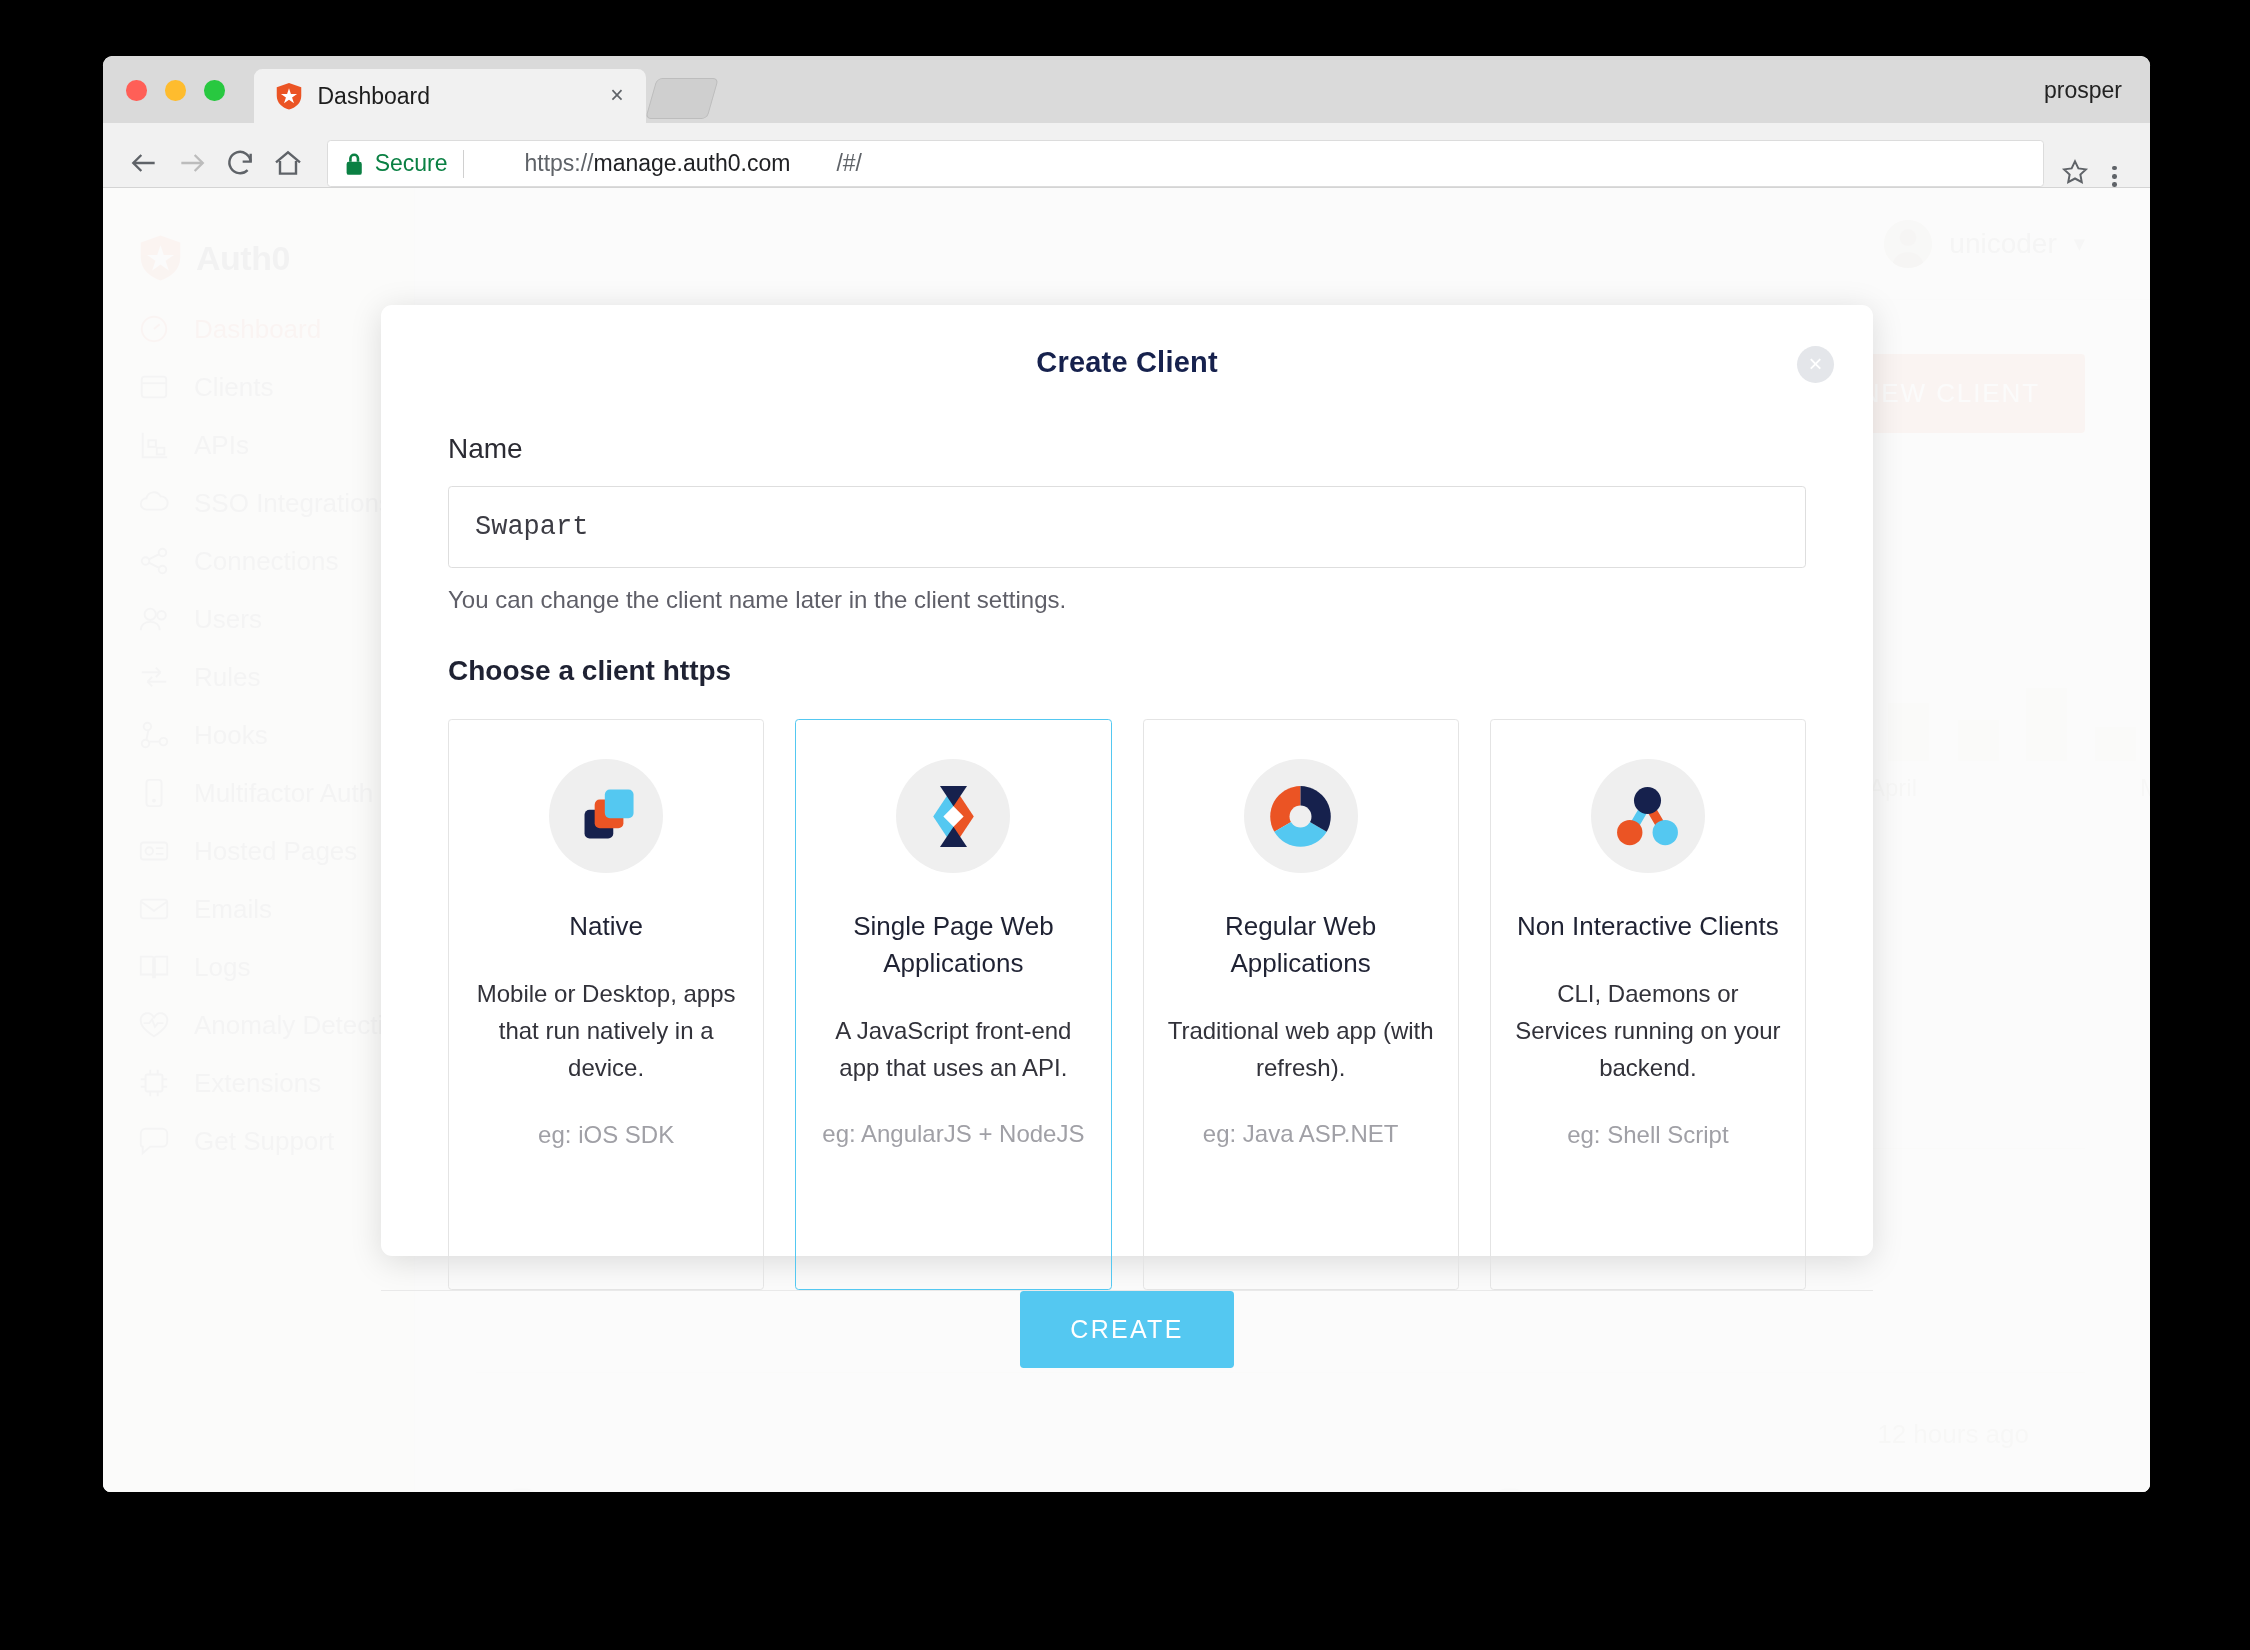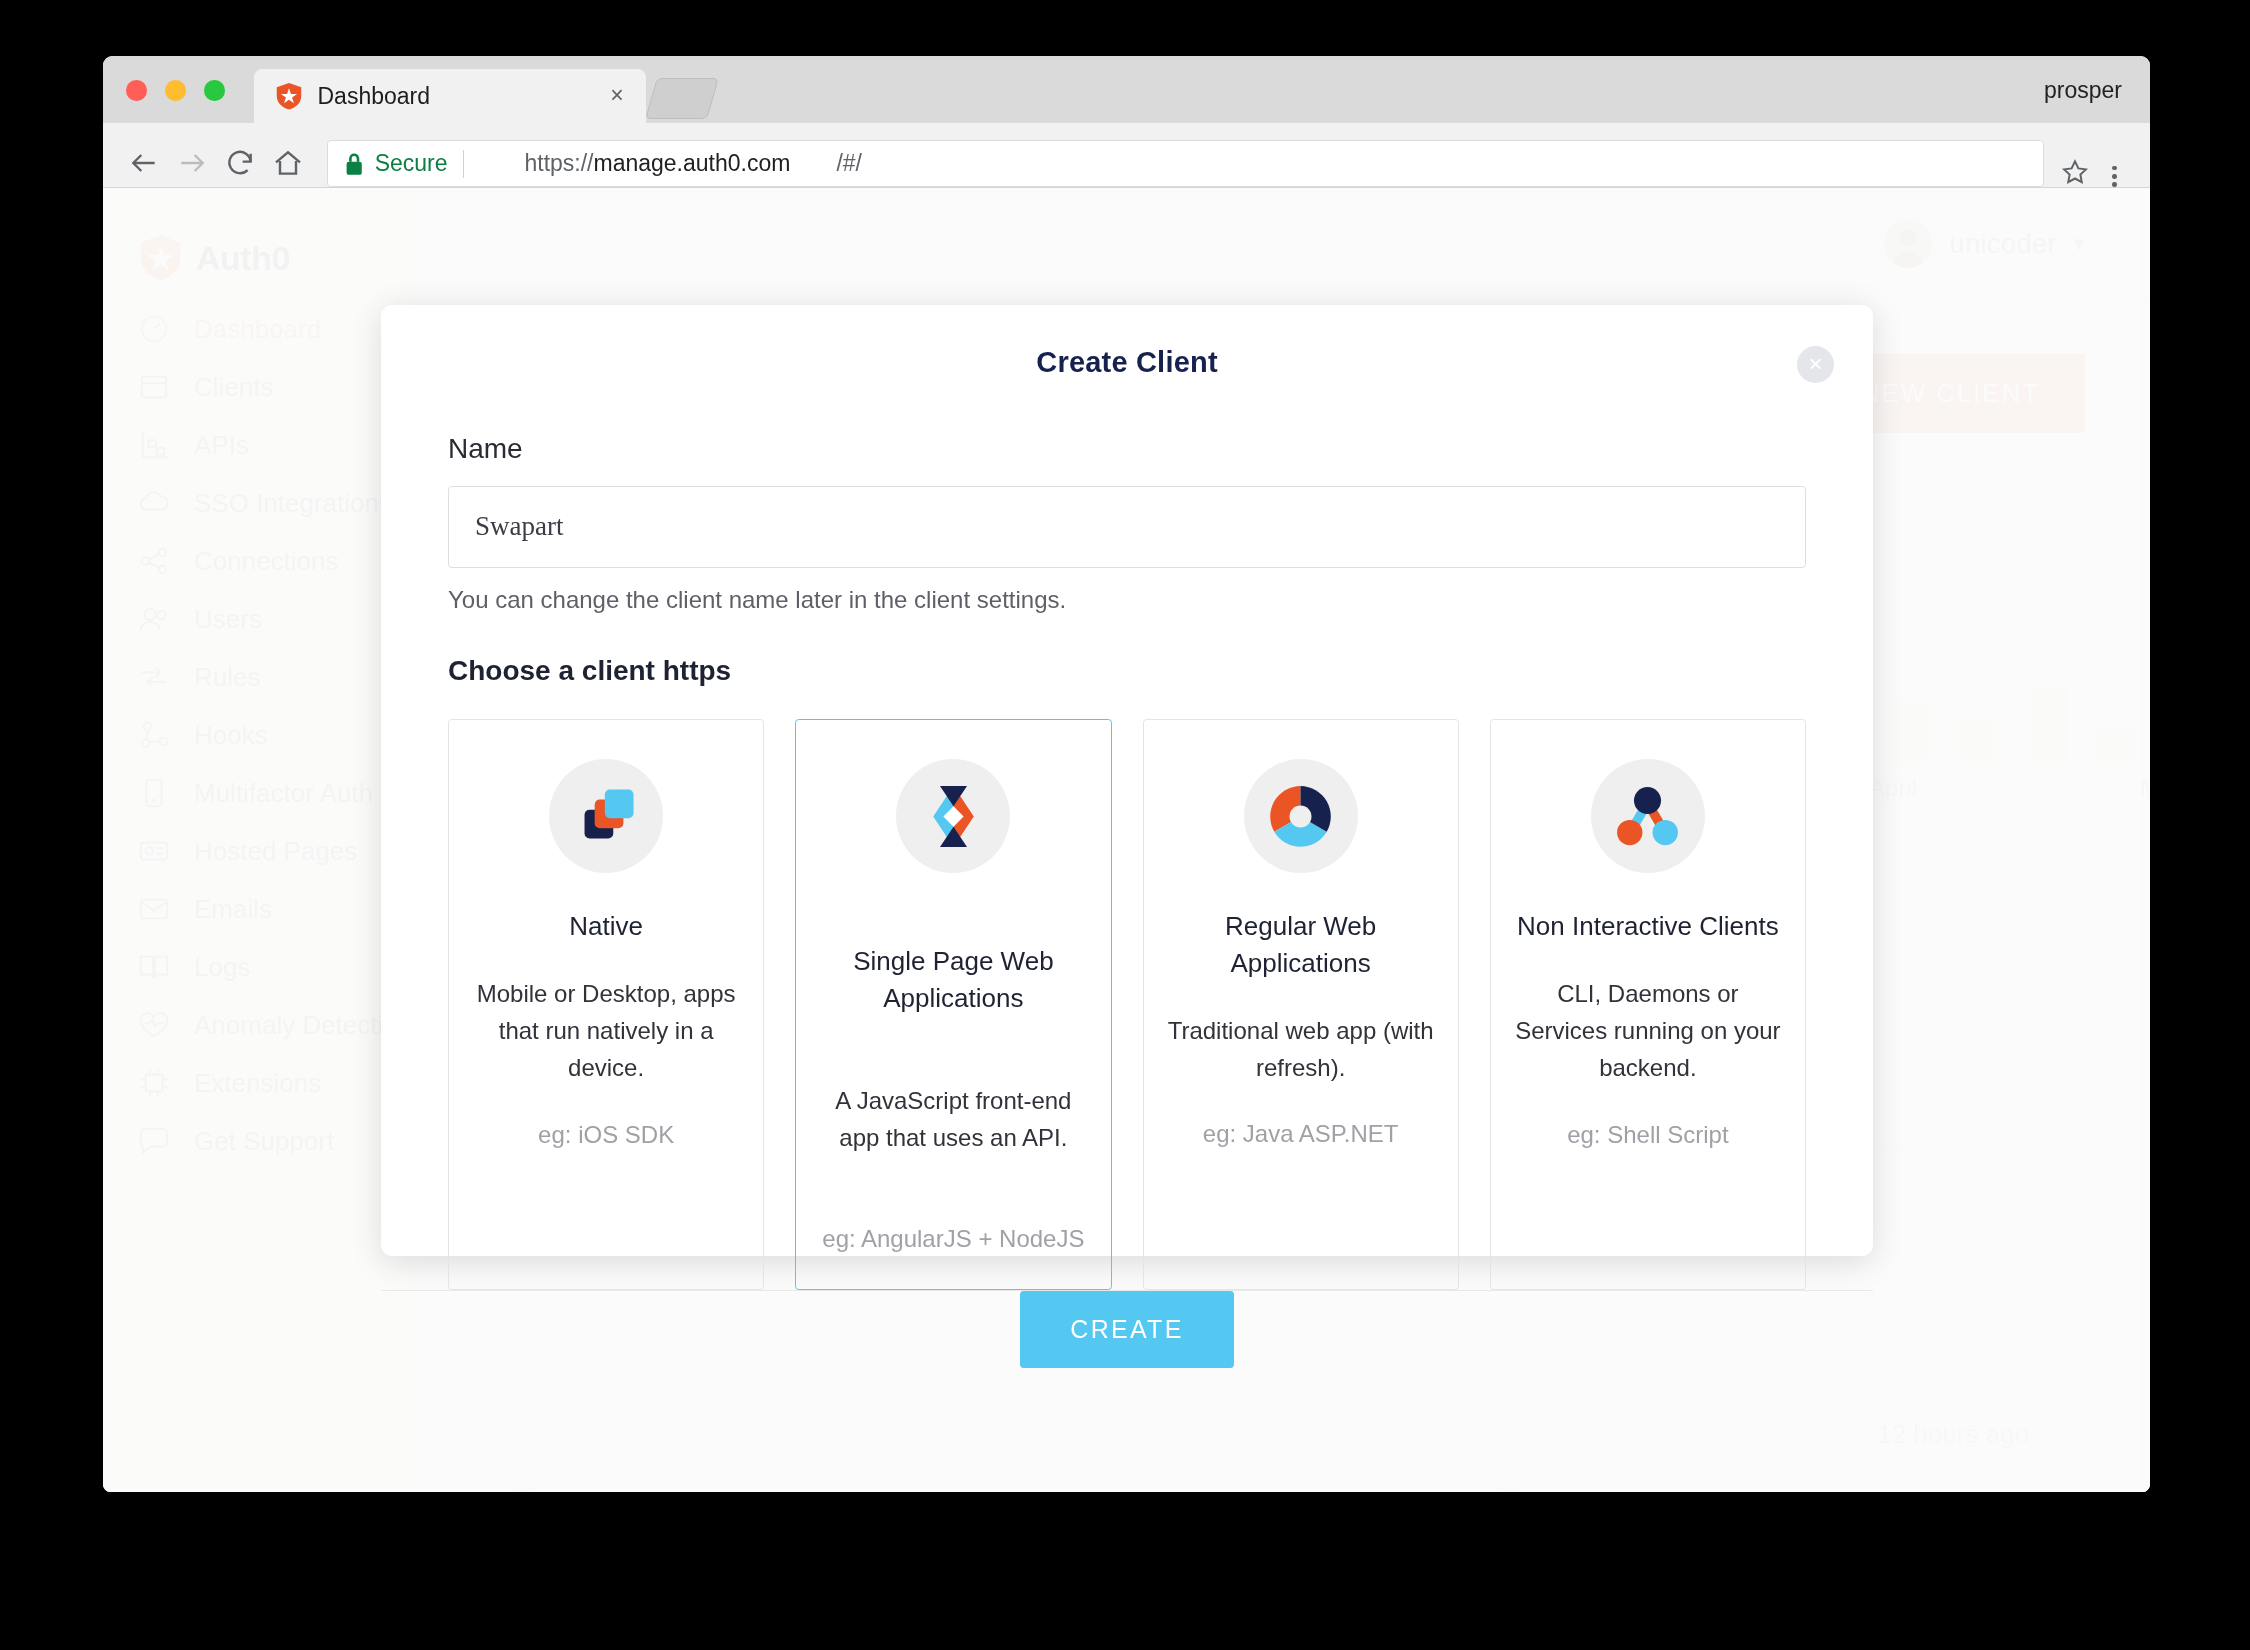--- a/index.html
+++ b/index.html
@@ -201,37 +201,37 @@
     font-size: 28px; color: #2b2b33; font-weight: 400;
   }
   #name-input {
     margin-top: 20.5px;
     width: 100%; height: 82px;
     border: 0.9px solid #dedede;
     border-radius: 3.7px;
     background: #fff;
     font-size: 27px; color: #3c3c44;
     padding: 0 26px;
-    font-family: Liberation Serif, serif;
+    font-family: Liberation Mono, monospace;
     outline: none;
   }
   #name-help { margin-top: 18.6px; font-size: 24px; color: #5f5f68; }
   #type-label { margin-top: 41px; font-size: 28px; font-weight: bold; color: #1f2233; }
 
   #cards { display: flex; gap: 31px; margin-top: 32px; }
   .type-card {
     flex: 1;
     border: 0.9px solid #e4e4e4;
     border-radius: 3.7px;
     min-height: 571px;
     padding: 39px 18.6px 0;
     text-align: center;
     display: flex; flex-direction: column; align-items: center;
   }
-  .type-card.selected { border: 1.9px solid #54c8f1; gap: 35px; }
+  .type-card.selected { border: 1.9px solid #54c8f1; }
   .card-icon-wrap {
     width: 114px; height: 114px; border-radius: 50%;
     background: #efefef;
     display: flex; align-items: center; justify-content: center;
   }
   .card-title {
     margin-top: 35px;
     font-size: 26px; color: #1f2233; line-height: 1.42;
     font-weight: 400;
   }

